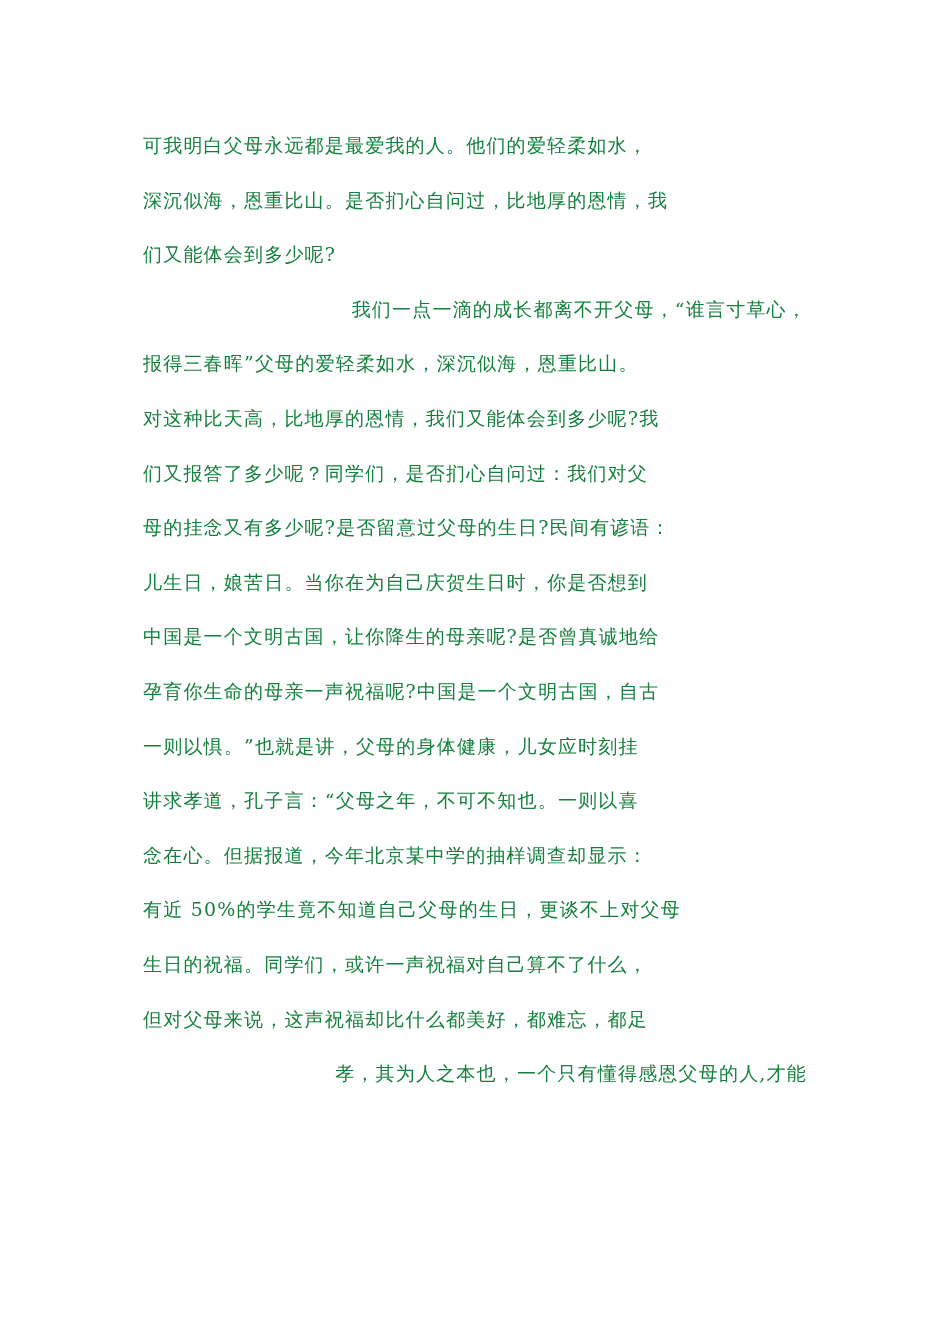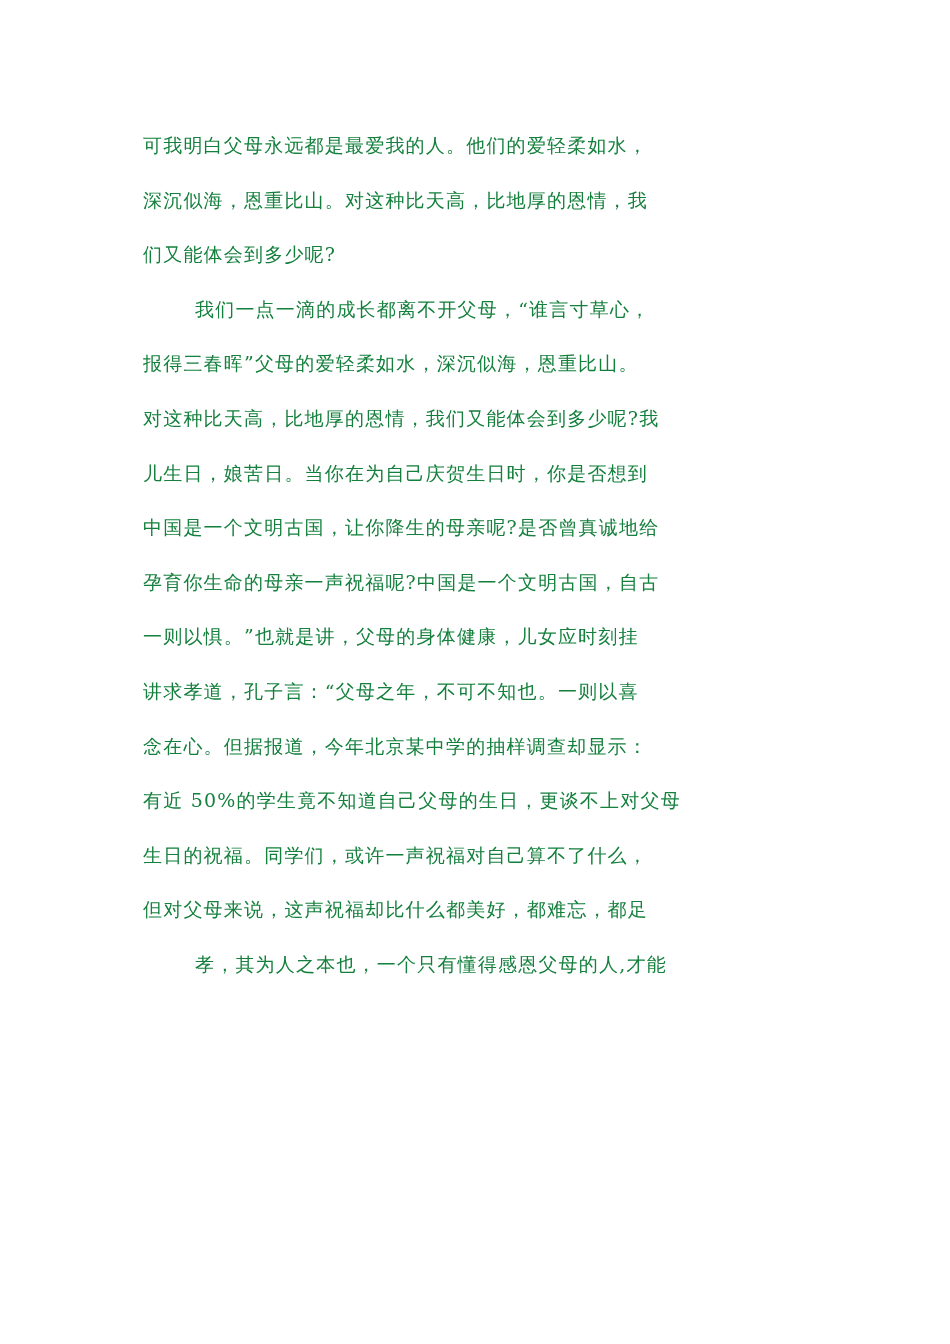--- a/index.html
+++ b/index.html
@@ -12,35 +12,37 @@
     font-family: "DejaVu Serif", "Liberation Serif", serif;
     font-size: 19px;
     color: #15803d;
   }
   .line {
     height: 54.6px;
     line-height: 42px;
     white-space: nowrap;
     letter-spacing: 1.2px;
   }
-  .indent { padding-left: 52px; }
+  .indent { padding-left: 52px; text-align: right; }
 </style>
 </head>
 <body>
 
 <div class="page">
   <div>
     <div class="line">可我明白父母永远都是最爱我的人。他们的爱轻柔如水，</div>
-    <div class="line">深沉似海，恩重比山。对这种比天高，比地厚的恩情，我</div>
+    <div class="line">深沉似海，恩重比山。是否扪心自问过，比地厚的恩情，我</div>
     <div class="line">们又能体会到多少呢?</div>
   </div>
   <div>
     <div class="line indent">我们一点一滴的成长都离不开父母，“谁言寸草心，</div>
     <div class="line">报得三春晖”父母的爱轻柔如水，深沉似海，恩重比山。</div>
     <div class="line">对这种比天高，比地厚的恩情，我们又能体会到多少呢?我</div>
+    <div class="line">们又报答了多少呢？同学们，是否扪心自问过：我们对父</div>
+    <div class="line">母的挂念又有多少呢?是否留意过父母的生日?民间有谚语：</div>
     <div class="line">儿生日，娘苦日。当你在为自己庆贺生日时，你是否想到</div>
     <div class="line">中国是一个文明古国，让你降生的母亲呢?是否曾真诚地给</div>
     <div class="line">孕育你生命的母亲一声祝福呢?中国是一个文明古国，自古</div>
     <div class="line">一则以惧。”也就是讲，父母的身体健康，儿女应时刻挂</div>
     <div class="line">讲求孝道，孔子言：“父母之年，不可不知也。一则以喜</div>
     <div class="line">念在心。但据报道，今年北京某中学的抽样调查却显示：</div>
     <div class="line">有近 50%的学生竟不知道自己父母的生日，更谈不上对父母</div>
     <div class="line">生日的祝福。同学们，或许一声祝福对自己算不了什么，</div>
     <div class="line">但对父母来说，这声祝福却比什么都美好，都难忘，都足</div>
   </div>

